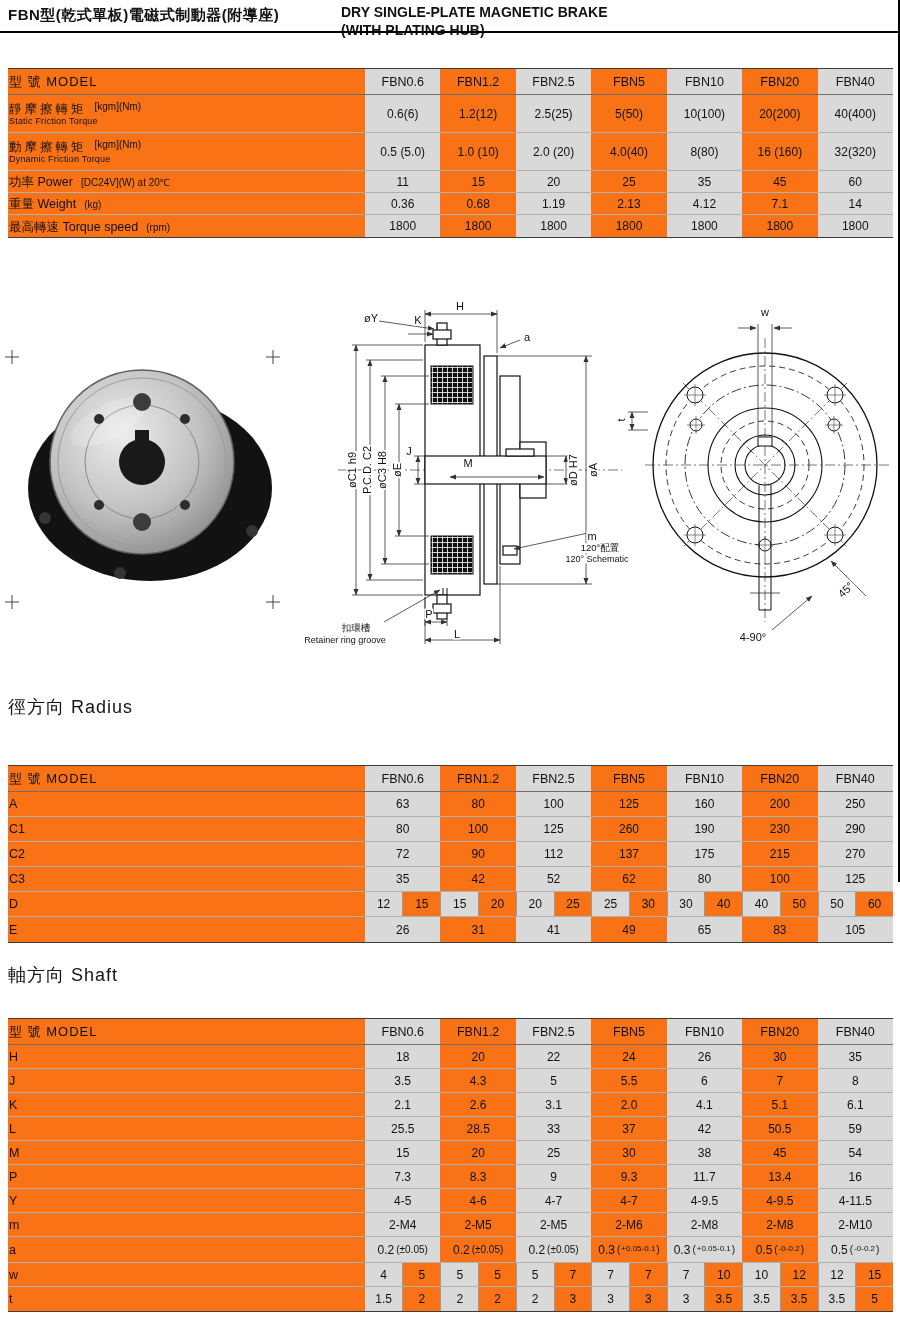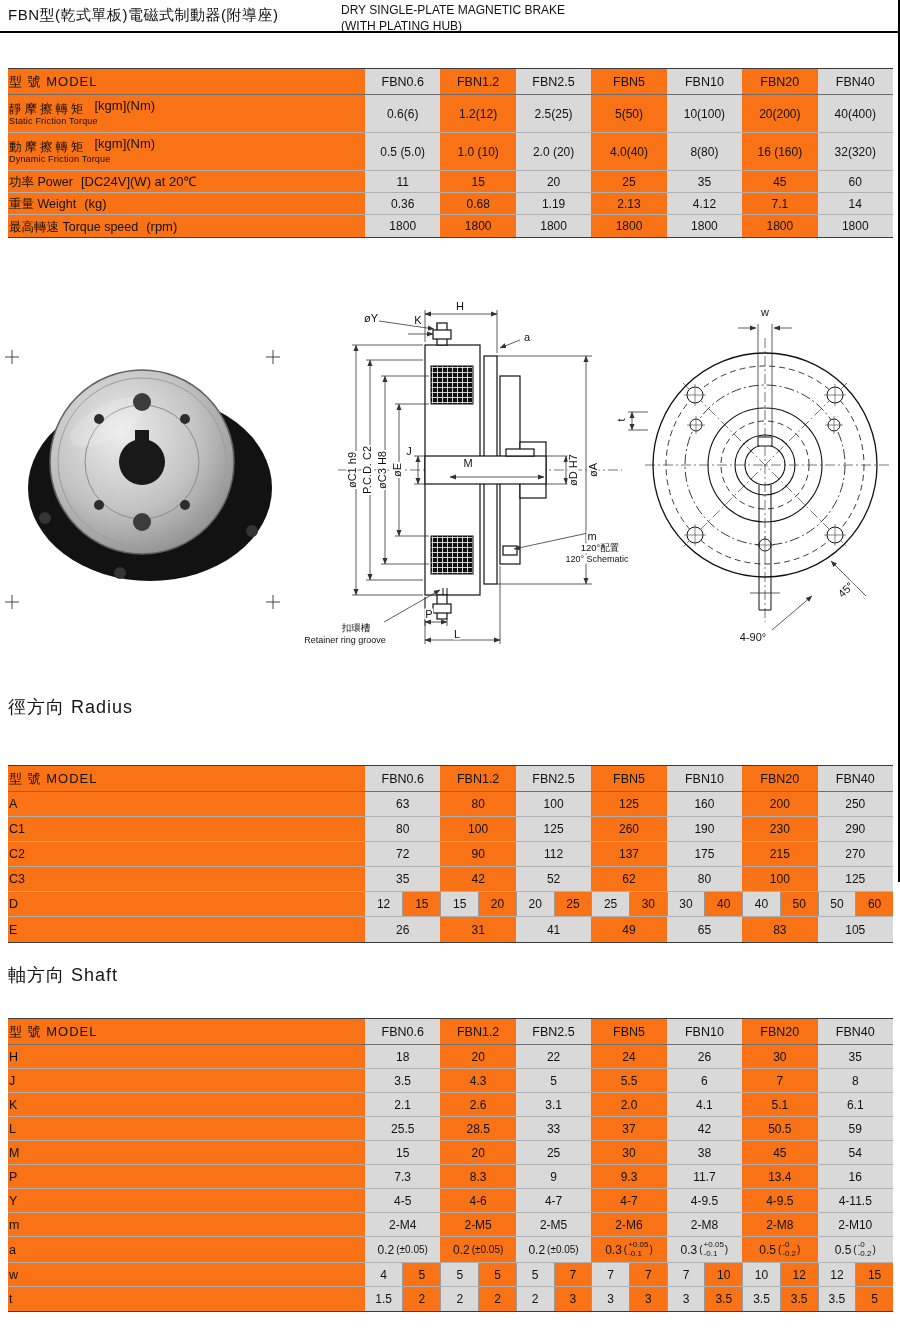--- a/index.html
+++ b/index.html
@@ -1,20 +1,20 @@
 <!DOCTYPE html>
 <html><head>
 <meta charset="utf-8">
 <style>
   *{box-sizing:border-box;margin:0;padding:0}
   body{background:#777;margin:0}
   .page{position:relative;width:900px;height:1338px;background:#fff;font-family:"Liberation Sans",sans-serif;color:#111;overflow:hidden;margin:0 auto}
   
-  .hdr-title{position:absolute;left:8px;top:6px;font-size:15px;font-weight:normal;letter-spacing:.5px;white-space:nowrap}
-  .hdr-sub{position:absolute;left:341px;top:3px;font-size:12px;font-weight:normal;line-height:1.3;white-space:nowrap}
+  .hdr-title{position:absolute;left:8px;top:6px;font-size:15px;font-weight:bold;letter-spacing:.5px;white-space:nowrap}
+  .hdr-sub{position:absolute;left:341px;top:3px;font-size:14px;font-weight:bold;line-height:1.3;white-space:nowrap}
   .rule{position:absolute;left:0;top:31px;width:900px;height:2px;background:#000}
   .right-edge{position:absolute;right:0;top:0;width:2px;height:882px;background:#000}
   
   .section-title{position:absolute;left:8px;font-size:18px;letter-spacing:1px;color:#151515}
   
   .dtable{position:absolute;left:8px;width:885px;border-top:1.5px solid #3c3c3c;border-bottom:1.5px solid #3c3c3c;background:#f97316}
   .t-row{display:flex;align-items:stretch;border-bottom:1px solid #b0b0b0}
   .t-row:last-child{border-bottom:none}
   .t-row.t-header{border-bottom:1px solid #6e6e6e;height:26px}
   .spec-t .t-row{height:22px}
@@ -25,30 +25,30 @@
   .t-row.t-header{height:26px}
   .t-label{flex:0 0 357px;display:flex;align-items:center;padding-left:1px;overflow:hidden}
   .t-val{flex:1 1 0;display:flex;align-items:center;justify-content:center;font-size:12px;white-space:nowrap}
   .shade{background:#d9d9d9}
   .mdl{font-size:12.5px}
   .hdr-label{font-size:13px;letter-spacing:1px}
   .lab-letter{font-size:12.5px}
   .lab-wrap{display:block;line-height:1.05}
   .lab-zh{font-size:12.5px}
   .tall .lab-zh{letter-spacing:3px}
-  .lab-unit{font-size:13px;margin-left:8px}
+  .lab-unit{font-size:10px;margin-left:8px}
   .tall .lab-unit{position:relative;top:-3px;letter-spacing:0}
   .lab-en{font-size:9px;margin-top:0;letter-spacing:.2px}
   .t-val.split{padding:0;align-items:stretch}
   .half{flex:1 1 0;display:flex;align-items:center;justify-content:center}
   .split .half{border-left:1px solid #9a9a9a}
   .t-row > .split:nth-child(2) .half:first-child{border-left:0}
   .tv{font-size:12px;margin-right:2px}
   .ts{font-size:10px}
-  .stack{display:inline-flex;flex-direction:column;justify-content:center;font-size:8px;line-height:8.5px;text-align:left;margin:0 1px}
+  .stack{display:inline-flex;flex-direction:row;justify-content:center;font-size:8px;line-height:8.5px;text-align:left;margin:0 1px}
   
   .drawing{position:absolute;left:0;top:290px;width:900px;height:410px}
   .drawing svg{position:absolute;left:0;top:0}
   .dlabel{position:absolute;transform:translate(-50%,-50%);font-size:11px;line-height:1;background:#fff;padding:0 1px;white-space:nowrap;color:#111}
   .dlabel.rot{transform:translate(-50%,-50%) rotate(-90deg)}
   .dlabel.rot45{transform:translate(-50%,-50%) rotate(-45deg)}
   .dlabel.sm{font-size:9px}
   .dlabel.sm2{font-size:9.5px}
   
   .cl{stroke:#555;stroke-width:.8;stroke-dasharray:10 3 2 3;fill:none}

